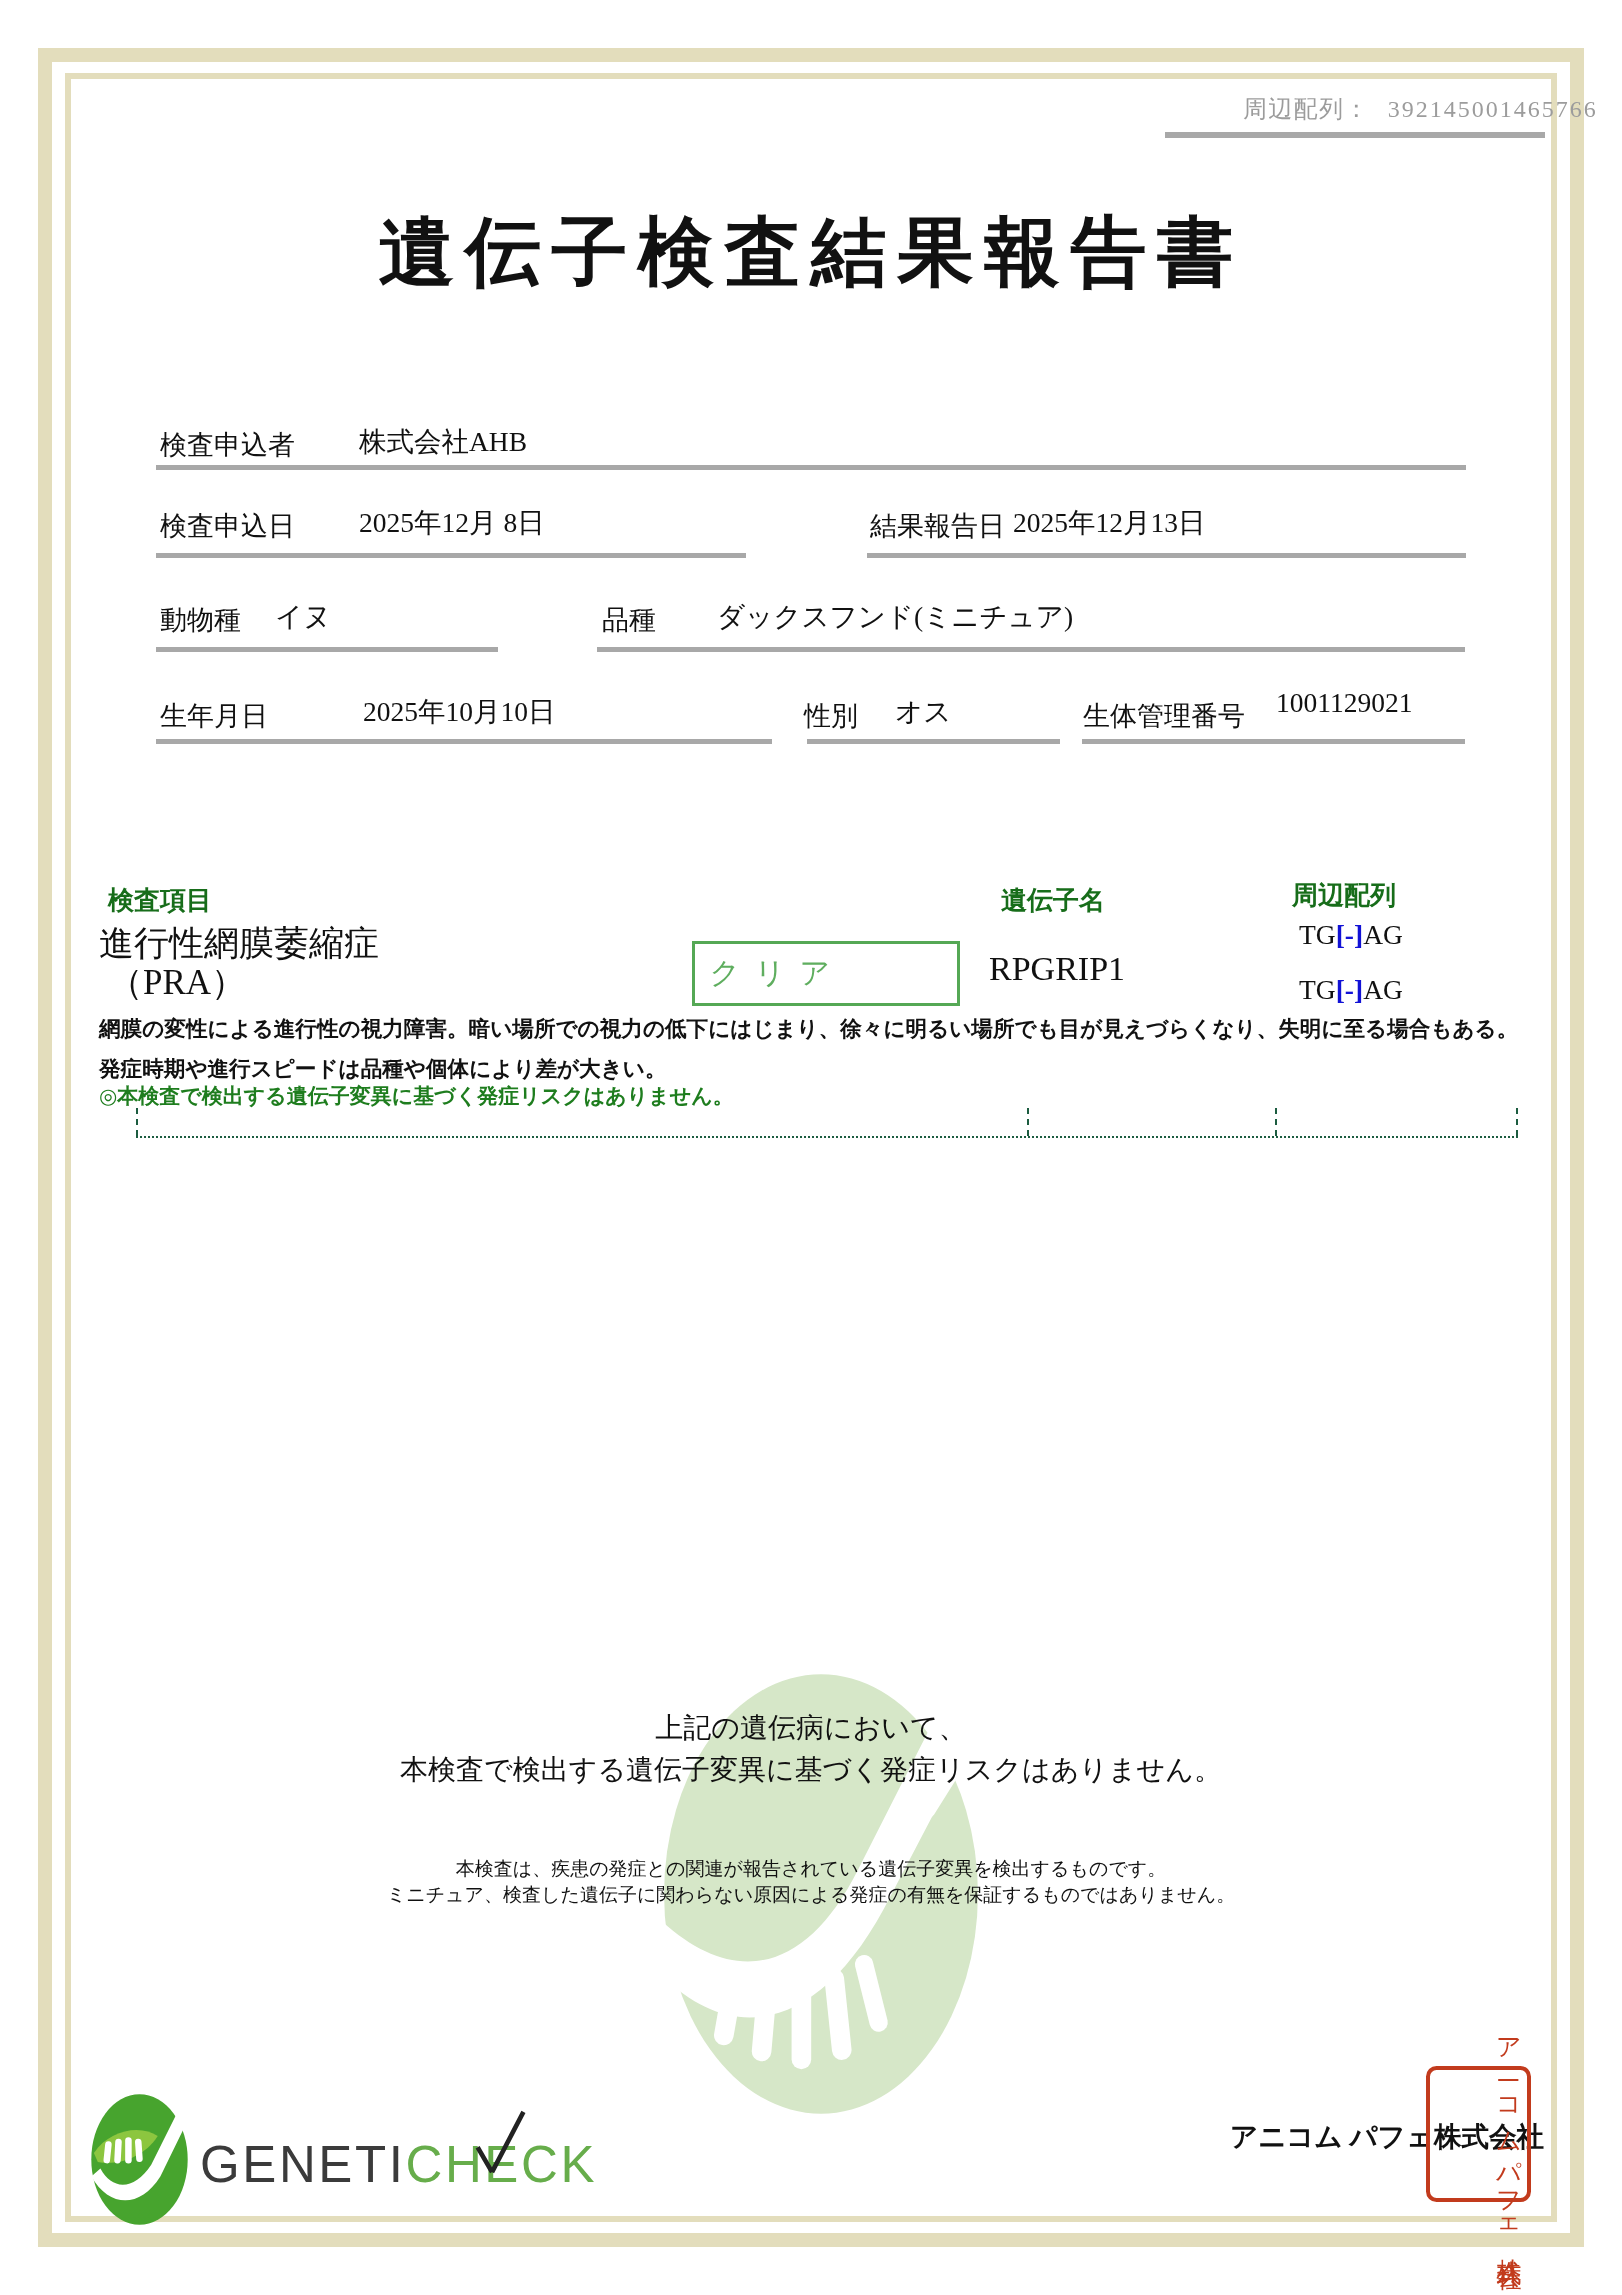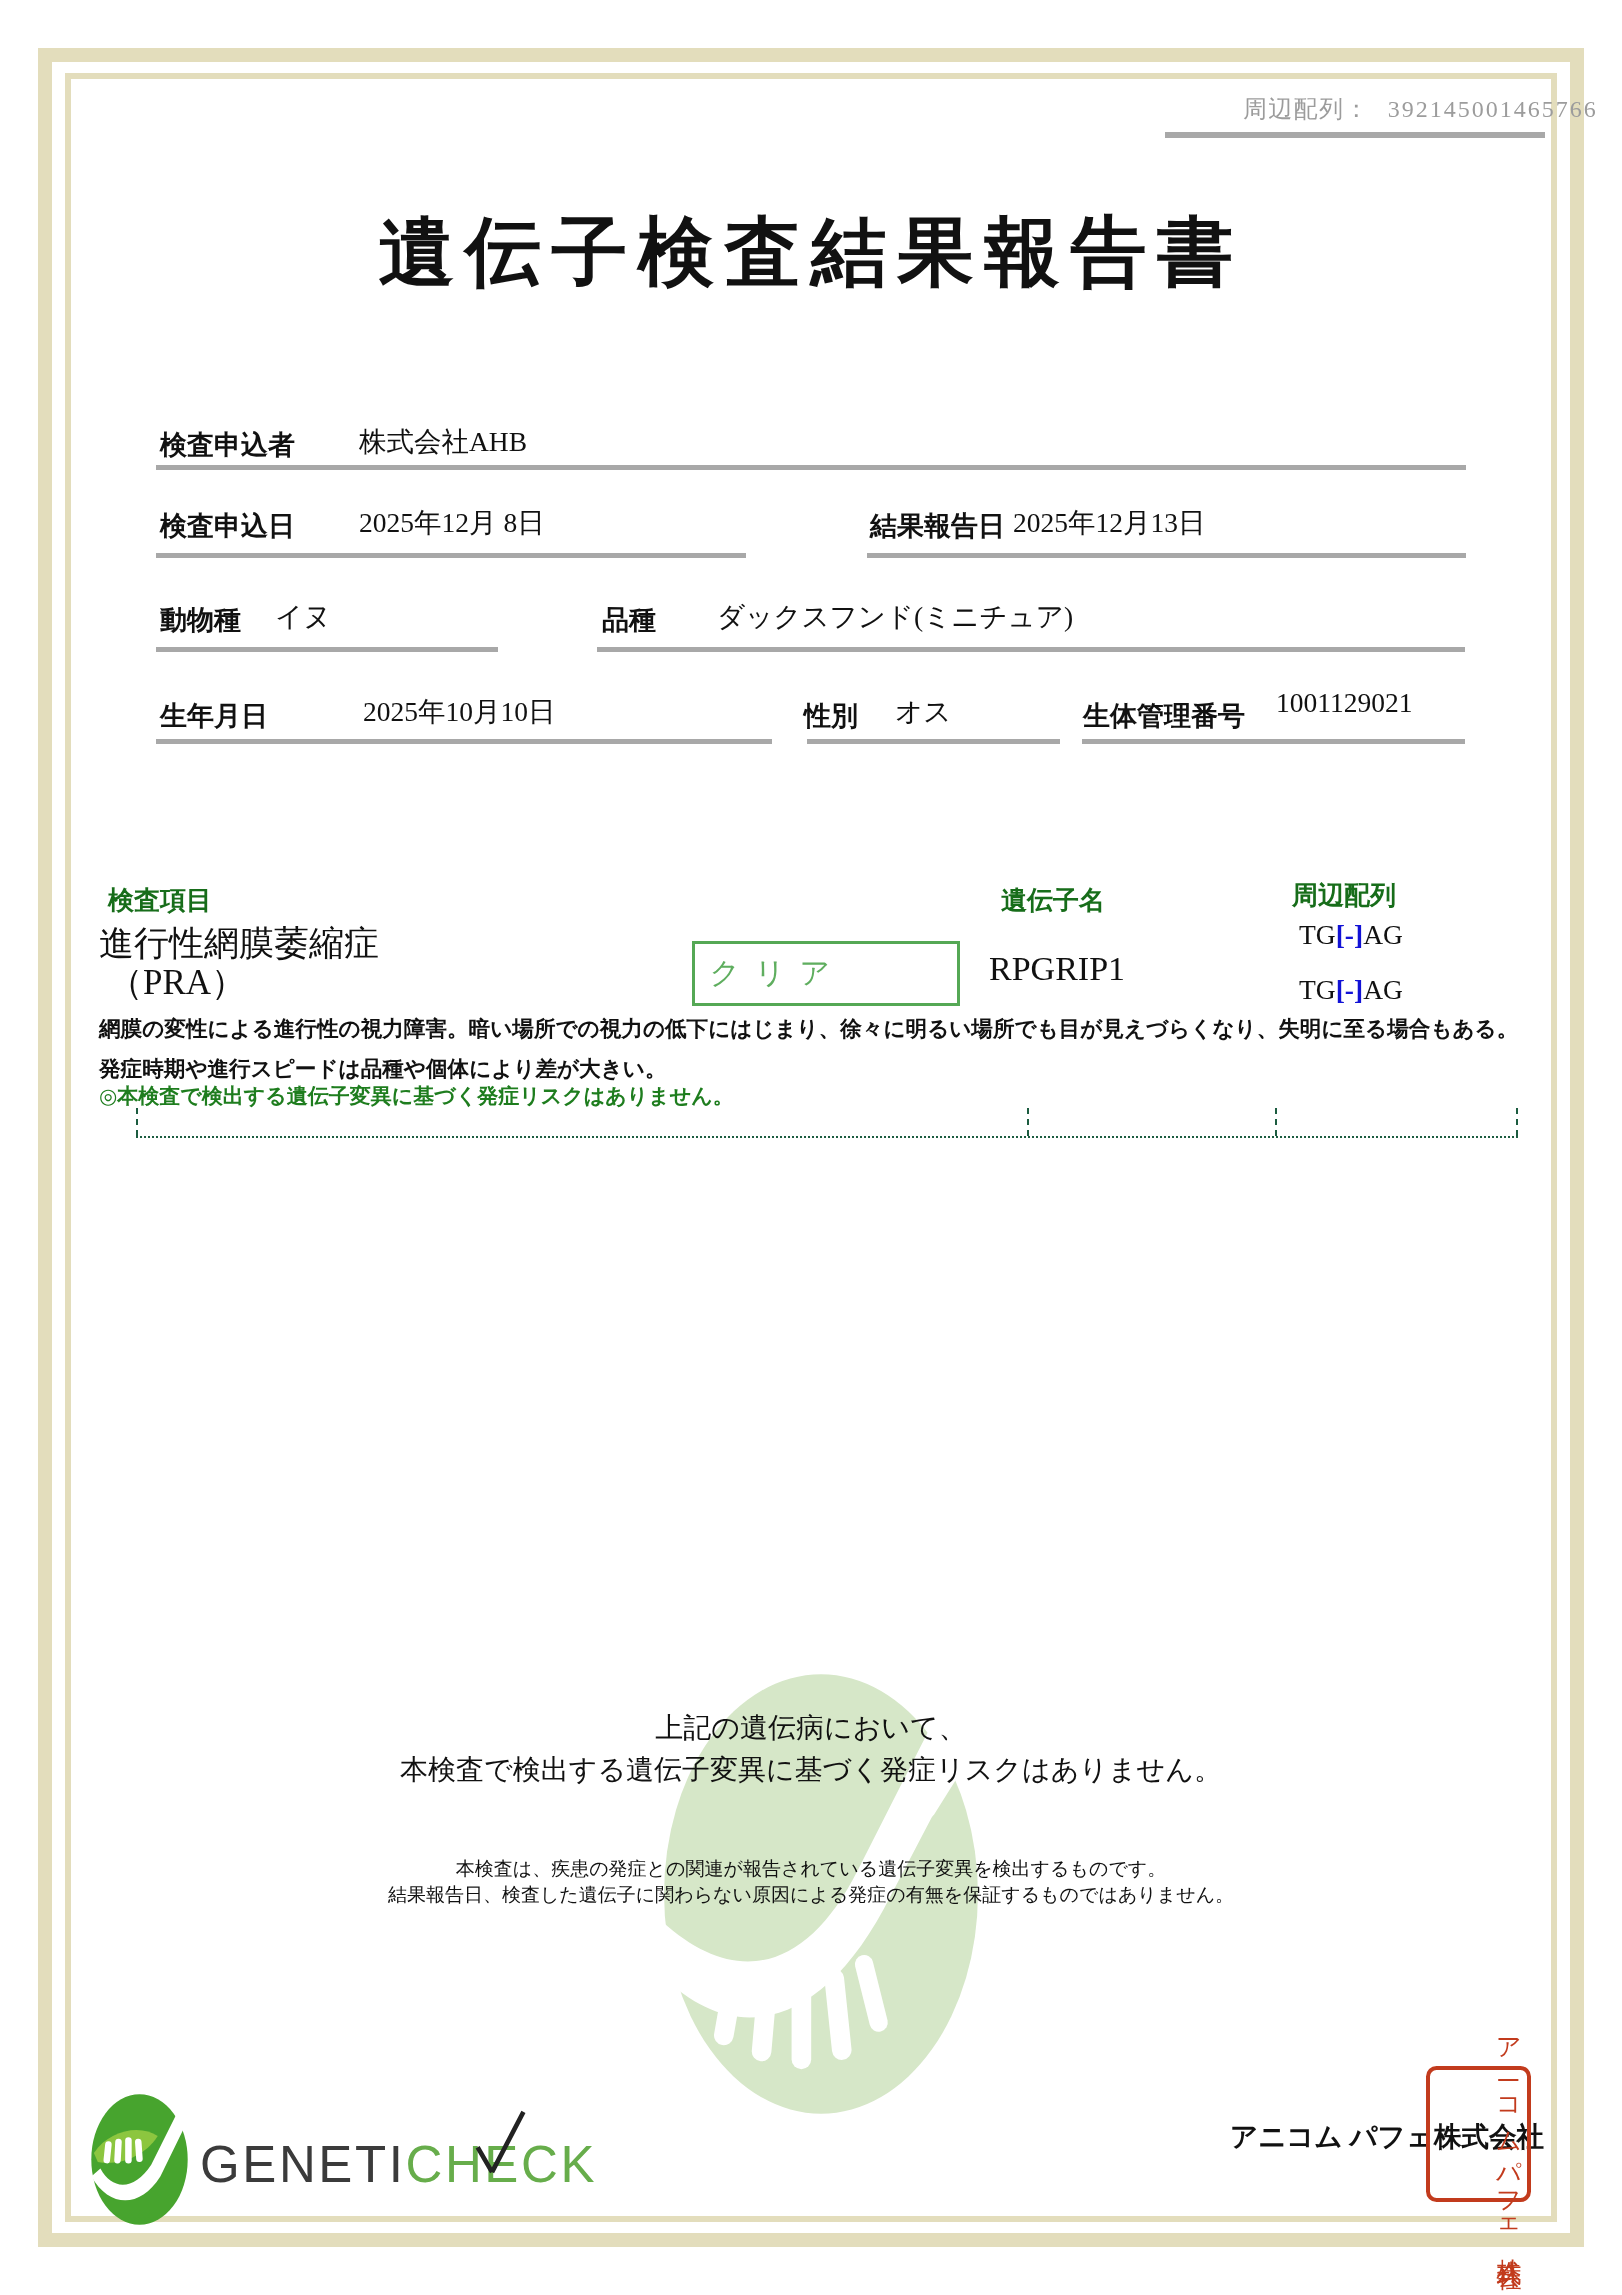--- a/index.html
+++ b/index.html
@@ -14,21 +14,21 @@
   .frame-inner{position:absolute;left:65px;top:73px;right:65px;bottom:73px;
     border:6.5px solid #e3ddbc;pointer-events:none;}
   .abs{position:absolute;}
   
   .mgmt{left:1243px;top:93px;font-size:24px;color:#9c9c9c;letter-spacing:1.3px;white-space:nowrap;}
   .mgmt-num{margin-left:18.3px;letter-spacing:2px;}
   .mgmt-rule{left:1165px;top:132px;width:380px;height:5.9px;background:#a8a8a8;}
   .doc-title{left:0;top:202px;width:1622px;text-align:center;
     font-size:76px;font-weight:700;letter-spacing:10.5px;white-space:nowrap;}
   
-  .lbl{font-size:27px;font-weight:700;white-space:nowrap;}
+  .lbl{font-size:27px;font-weight:400;white-space:nowrap;}
   .val{font-size:27.5px;font-weight:400;white-space:nowrap;}
   .rule{height:5.2px;background:#a8a8a8;}
   
   .sec-h{font-size:26px;font-weight:700;color:#176d1a;white-space:nowrap;}
   .item-name{font-size:35px;font-weight:400;white-space:nowrap;}
   .clear-box{left:692px;top:941px;width:262px;height:59px;border:3.3px solid #55a855;
     display:flex;align-items:center;justify-content:flex-start;}
   .clear-text{color:#5fae5f;font-size:30px;letter-spacing:14.4px;padding-left:14.4px;white-space:nowrap;}
   .gene-name{font-size:34px;white-space:nowrap;}
   .seq{font-family:Liberation Serif, serif;font-size:27.5px;white-space:nowrap;}
@@ -138,21 +138,21 @@
   <g fill="#ffffff">
     <rect x="336" y="210" width="28" height="120" rx="14" transform="rotate(20 350 270)"></rect>
     <rect x="380" y="170" width="26" height="112" rx="13" transform="rotate(26 393 226)"></rect>
     <rect x="414" y="128" width="24" height="100" rx="12" transform="rotate(32 426 178)"></rect>
   </g>
 </svg>
 
 <div class="abs sum sum-1">上記の遺伝病において、</div>
 <div class="abs sum sum-2">本検査で検出する遺伝子変異に基づく発症リスクはありません。</div>
 <div class="abs sum dis-1">本検査は、疾患の発症との関連が報告されている遺伝子変異を検出するものです。</div>
-<div class="abs sum dis-2">結果報告日、検査した遺伝子に関わらない原因による発症の有無を保証するものではありません。</div>
+<div class="abs sum dis-2">ミニチュア、検査した遺伝子に関わらない原因による発症の有無を保証するものではありません。</div>
 
 <svg class="abs logo-egg" viewBox="0 0 152 204">
   <ellipse cx="76" cy="102" rx="74" ry="100" fill="#47a42e"></ellipse>
   <path d="M 6 92 C 30 56, 78 48, 104 66 C 84 98, 44 112, 12 106 Z" fill="#8cc63f"></path>
   <g fill="#ffffff">
     <rect x="22" y="74" width="10" height="34" rx="5" transform="rotate(6 27 91)"></rect>
     <rect x="38" y="70" width="10" height="38" rx="5" transform="rotate(3 43 89)"></rect>
     <rect x="54" y="68" width="10" height="40" rx="5"></rect>
     <rect x="70" y="70" width="10" height="36" rx="5" transform="rotate(-4 75 88)"></rect>
   </g>

